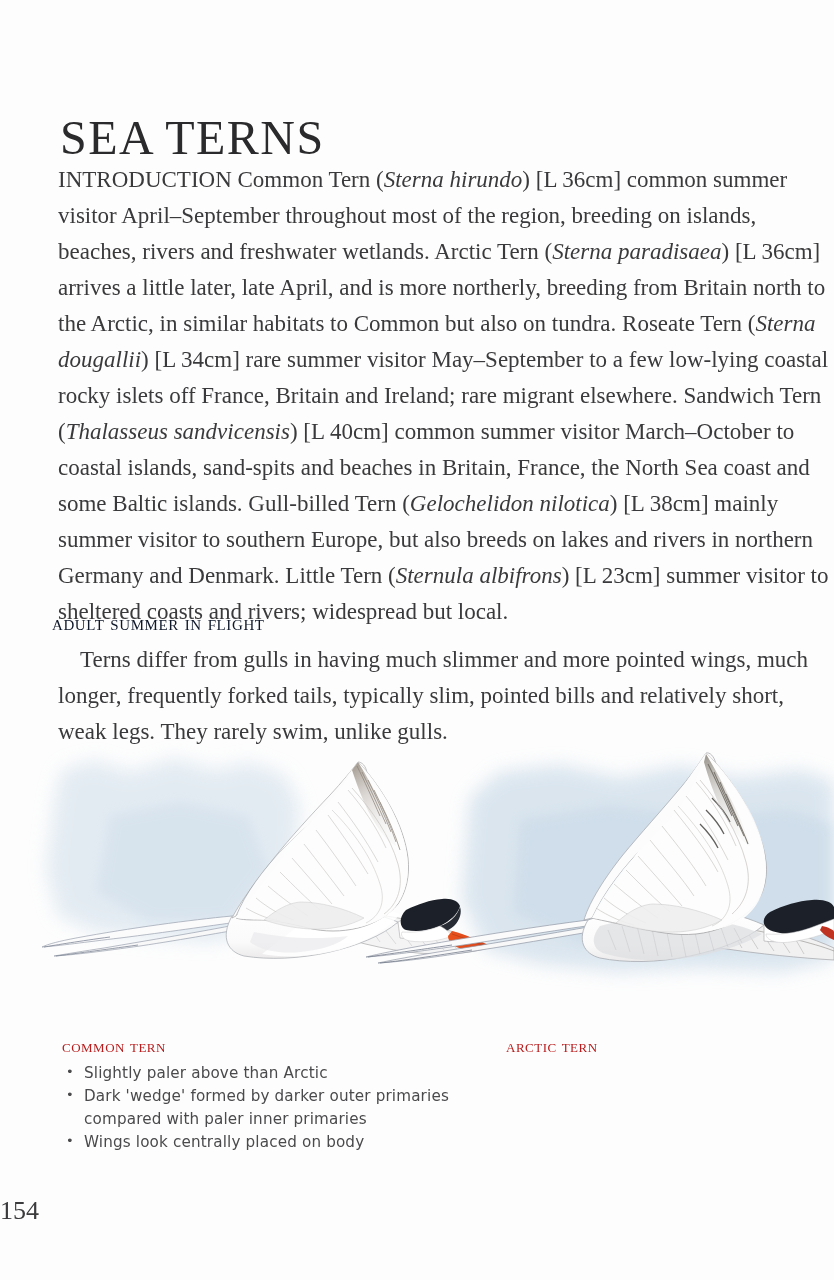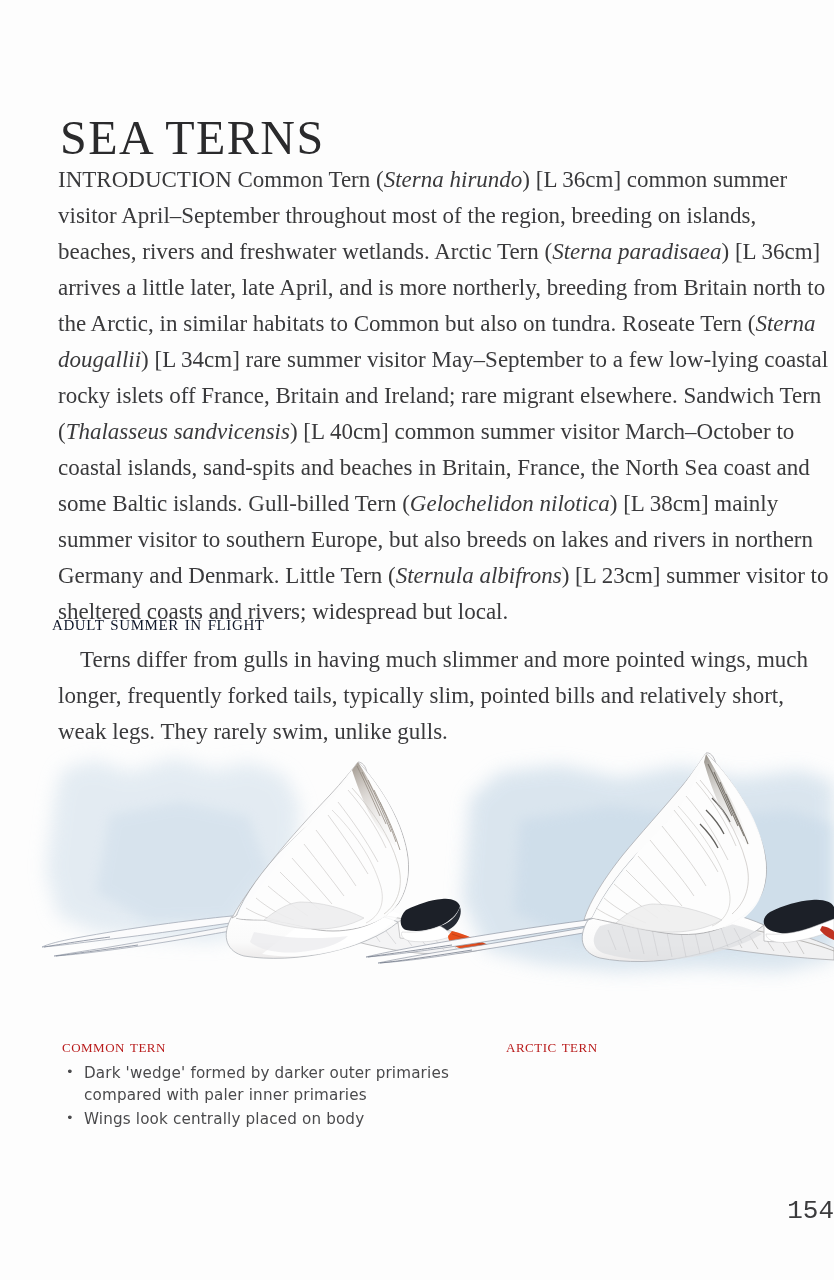--- a/index.html
+++ b/index.html
@@ -114,24 +114,23 @@
     font-size: 13px;
     color: #4a4a4c;
   }
 
   
   .folio {
     position: absolute;
     left: 0;
     top: 1196px;
     width: 834px;
-    text-align: right;
+    text-align: left;
     font-size: 26px;
     color: #3b3b3d;
-    font-family: Liberation Mono, monospace;
   }
 </style>
 </head>
 <body>
 
 <div id="page">
 
   <h1 class="page-title">SEA TERNS</h1>
 
   <div class="intro">
@@ -408,20 +407,21 @@
                  L834 310 C822 315 806 320 790 322 C776 324 766 320 766 314 Z" fill="#ffffff" stroke="#c6c6c8" stroke-width="0.5"></path>
 
         <path d="M822 306 C828 307 834 310 834 312 L834 320 C828 318 822 313 820 310 Z" fill="#bf3322"></path>
       </g>
     </svg>
   </div>
 
   <div class="caption-col caption-left">
     <div class="cap-title">Common Tern</div>
     <ul class="bullets">
+      <li>Slightly paler above than Arctic</li>
       <li>Dark 'wedge' formed by darker outer primaries compared with paler inner primaries</li>
       <li>Wings look centrally placed on body</li>
     </ul>
   </div>
 
   <div class="caption-col caption-right">
     <div class="cap-title">Arctic Tern</div>
   </div>
 
   <div class="folio">154</div>

